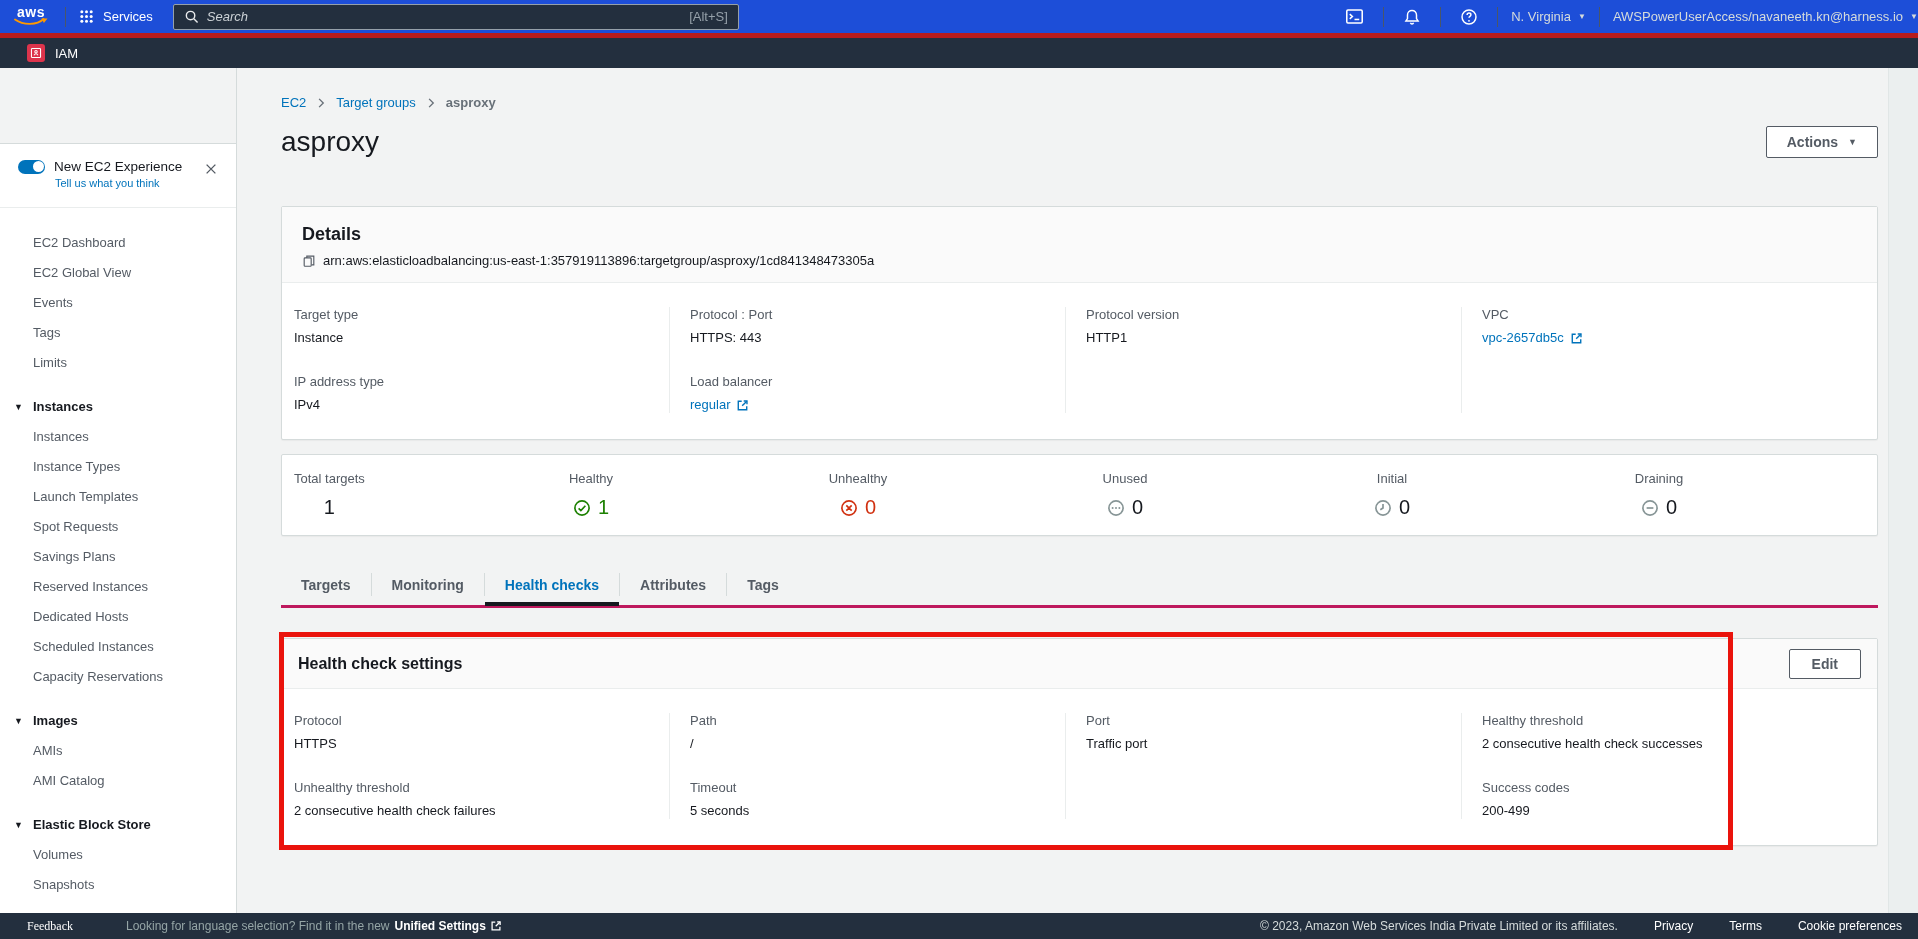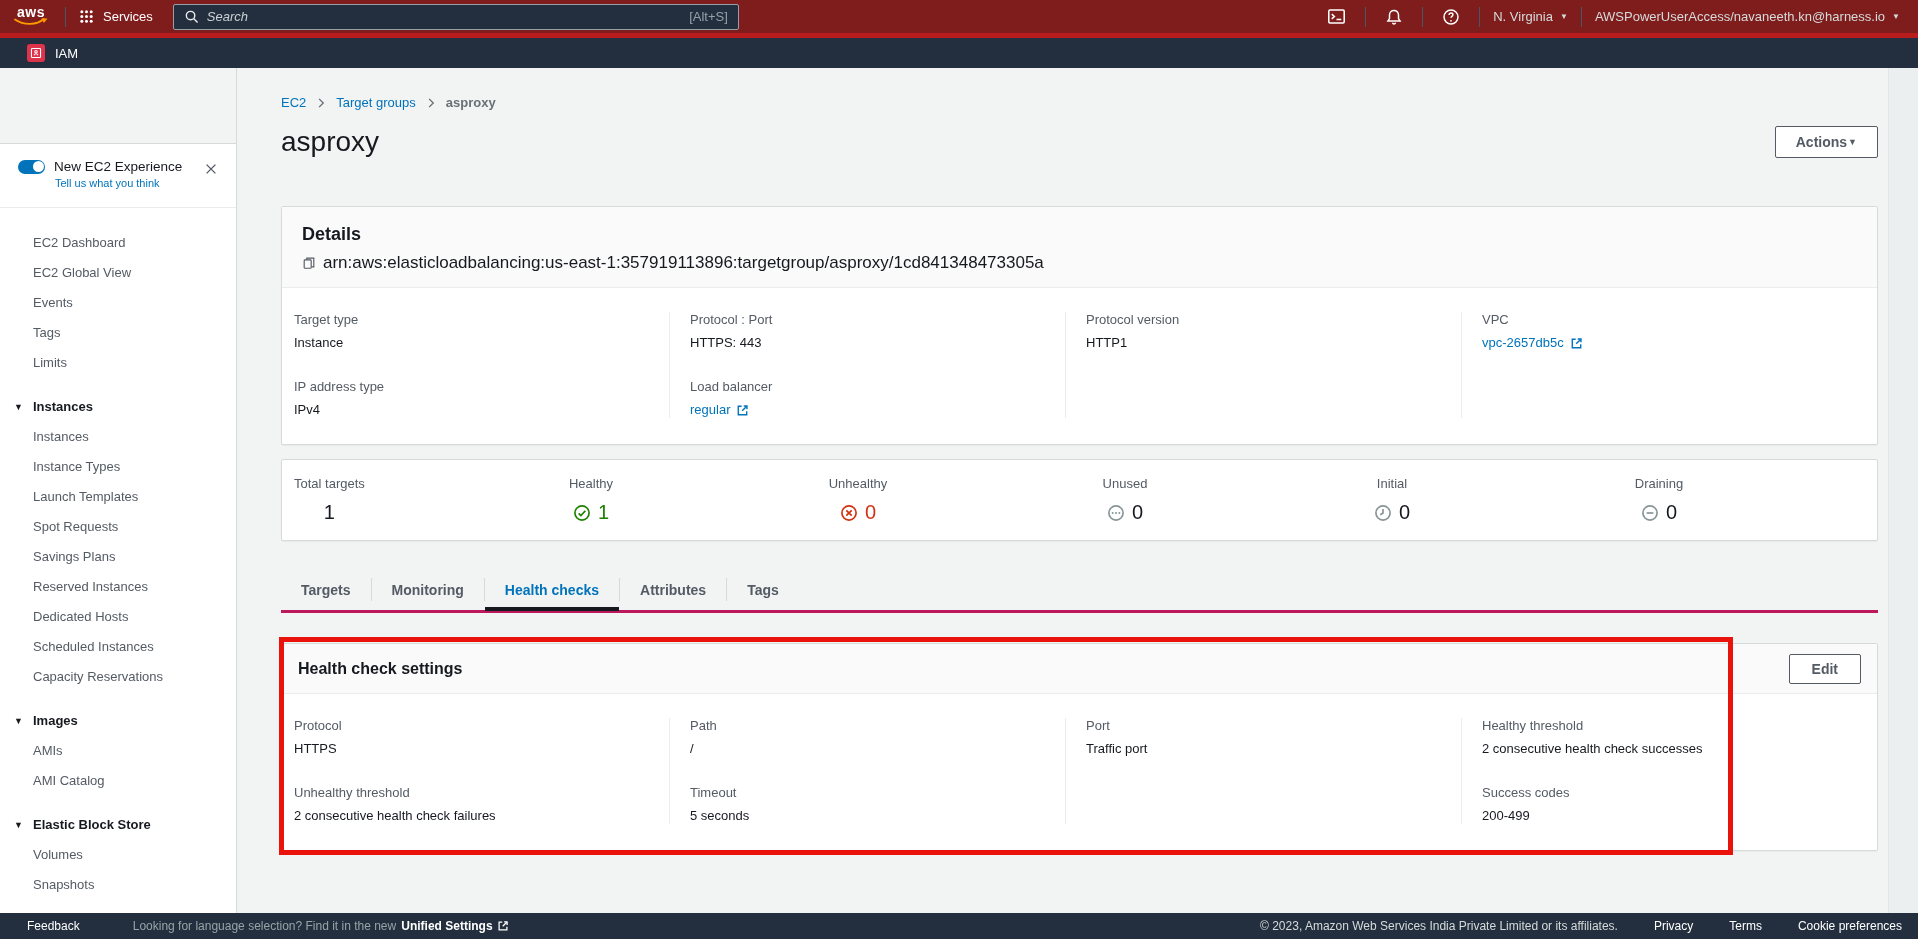--- a/index.html
+++ b/index.html
@@ -3,21 +3,21 @@
 <meta charset="utf-8">
 <style>
   * { margin:0; padding:0; box-sizing:border-box; }
   html,body { width:1918px; height:939px; overflow:hidden; background:#f2f3f3;
               font-family:"Liberation Sans", sans-serif; }
   [data-interactable="true"] { cursor:pointer; }
   .icon { display:inline-flex; align-items:center; justify-content:center; }
   .icon svg { display:block; }
 
   
-  .topbar { height:33px; background:#7f1d1d; display:flex; align-items:center; padding:0 18px 0 10px; }
+  .topbar { height:33px; background:#1d4ed8; display:flex; align-items:center; padding:0 0 0 10px; }
   .logo { display:flex; flex-direction:column; align-items:center; width:42px; }
   .logo-text { font-weight:bold; font-size:14px; color:#fff; line-height:12px; letter-spacing:.5px; }
   .top-sep { width:1px; height:20px; background:#49566a; margin:0 13px; }
   .services-btn { display:flex; align-items:center; gap:9px; color:#fff; font-size:13px; }
   .services-btn .icon { color:#fff; }
   .search-box { margin-left:20px; width:566px; height:26px; border:1px solid #95a0a9; border-radius:2px;
                 display:flex; align-items:center; padding:0 10px; gap:8px; background:#232f3e; color:#fff; }
   .search-box .icon { color:#e9ebed; }
   .search-input { flex:1; background:transparent; border:none; outline:none; color:#fff; font-size:13px;
                   font-family:"Liberation Sans", sans-serif; }
@@ -60,28 +60,28 @@
   .breadcrumb { display:flex; font-size:13px; }
   .bc-link { color:#0073bb; }
   .bc-sep { margin:0 9px; color:#687078; }
   .bc-current { color:#687078; font-weight:bold; }
 
   .title-row { display:flex; align-items:center; justify-content:space-between; margin-top:16px; }
   .page-title { font-size:28px; color:#16191f; font-weight:400; }
   .btn { background:#fff; border:1px solid #545b64; border-radius:2px; font-weight:bold; font-size:14px;
          color:#545b64; display:inline-flex; align-items:center; justify-content:center;
          font-family:"Liberation Sans", sans-serif; }
-  .actions-btn { height:32px; padding:0 20px; gap:1px; }
+  .actions-btn { height:32px; padding:0 20px; gap:10px; }
   .btn .caret { color:#545b64; font-size:9px; }
 
   .card { background:#fff; border:1px solid #d5dbdb; border-radius:2px; box-shadow:0 1px 1px rgba(0,0,0,.04); }
   .details-card { margin-top:48px; }
   .card-header { background:#fafafa; border-bottom:1px solid #eaeded; padding:16px 20px 14px 20px; }
   .card-title { font-size:18px; font-weight:bold; color:#16191f; line-height:22px; }
-  .arn-row { display:flex; align-items:center; gap:7px; margin-top:8px; font-size:17px; color:#16191f; }
+  .arn-row { display:flex; align-items:center; gap:7px; margin-top:8px; font-size:13px; color:#16191f; }
   .arn-row .icon { color:#545b64; }
 
   .cols { display:flex; padding:24px 20px 26px 12px; }
   .col { flex:1; }
   .col + .col { border-left:1px solid #eaeded; padding-left:20px; }
   .field + .field { margin-top:28px; }
   .f-label { font-size:13px; color:#545b64; margin-bottom:7px; line-height:16px; }
   .f-value { font-size:13px; color:#16191f; line-height:16px; }
   .link-value { color:#0073bb; display:inline-flex; align-items:center; gap:6px; }
   .link-value .icon { color:#0073bb; }
@@ -99,21 +99,21 @@
 
   .hc-wrap { margin-top:30px; position:relative; }
   .hc-header { display:flex; align-items:center; background:#fafafa; border-bottom:1px solid #eaeded; height:50px; padding:0 16px; }
   .hc-title { font-size:16px; font-weight:bold; color:#16191f; }
   .edit-btn { margin-left:auto; height:30px; padding:0 22px; }
   .hc-card .cols { padding:24px 20px 26px 12px; }
   .annotation { position:absolute; left:-2px; top:-6px; right:145px; bottom:-4px; border:5px solid #ea130c; z-index:4; pointer-events:none; }
 
   
   .footer { height:26px; background:#232f3e; display:flex; align-items:center; padding:0 16px 0 27px; font-size:12px; }
-  .footer-feedback { color:#fff; margin-right:53px; }
+  .footer-feedback { color:#fff; margin-right:53px;font-family:Liberation Serif, serif; }
   .lang-text { color:#95a5a6; display:inline-flex; align-items:center; gap:5px; }
   .lang-link { color:#fff; font-weight:bold; display:inline-flex; align-items:center; gap:4px; }
   .lang-link .icon { color:#fff; }
   .footer-right { margin-left:auto; display:flex; align-items:center; gap:36px; }
   .copyright { color:#d5dbdb; }
   .footer-link { color:#fff; }
 </style>
 </head>
 <body>
 

